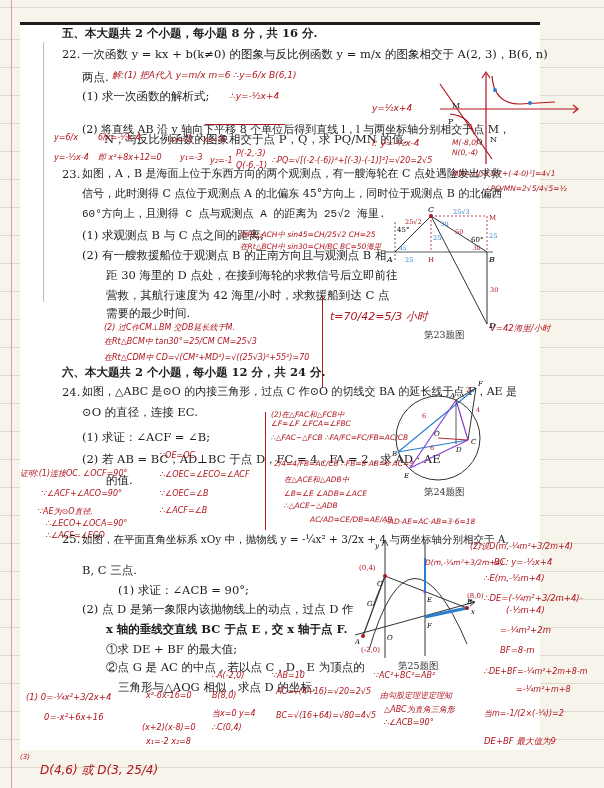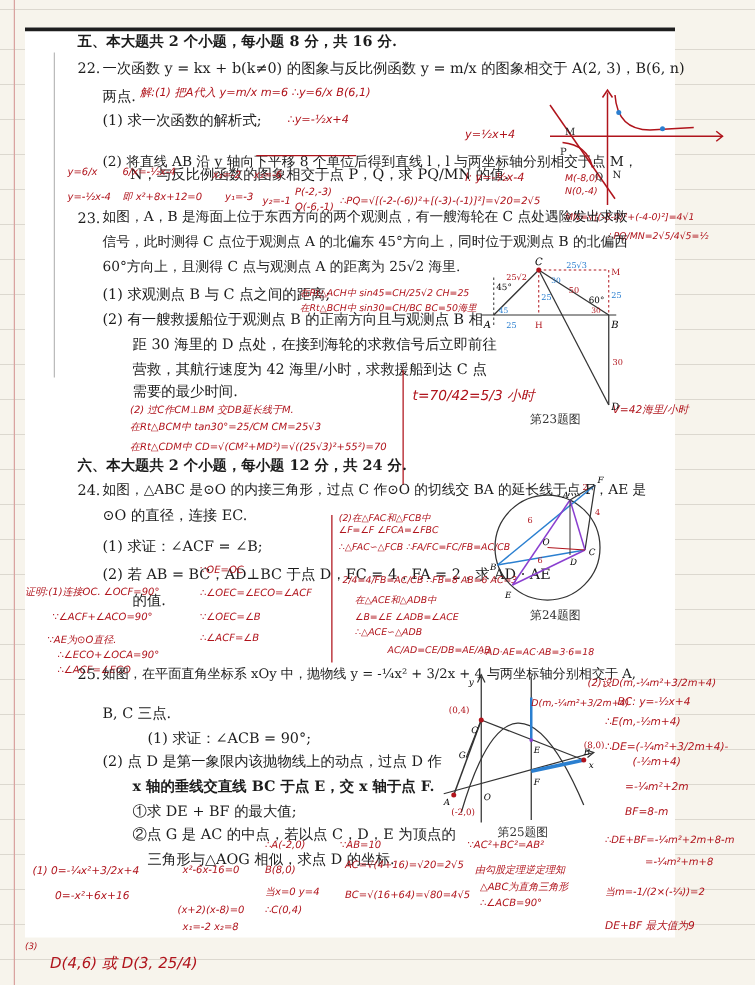--- a/index.html
+++ b/index.html
@@ -72,21 +72,21 @@
 <div class="hw" style="left:210px;top:155px;font-size:8px;">y₂=-1</div>
 <div class="hw" style="left:236px;top:148px;font-size:8px;">P(-2,-3)</div>
 <div class="hw" style="left:236px;top:160px;font-size:8px;">Q(-6,-1)</div>
 <div class="hw" style="left:272px;top:155px;font-size:8px;">∴PQ=√[(-2-(-6))²+[(-3)-(-1)]²]=√20=2√5</div>
 <div class="hw" style="left:452px;top:168px;font-size:7.5px;">MN=√[(-8-0)²+(-4-0)²]=4√1</div>
 <div class="hw" style="left:486px;top:183px;font-size:7.5px;">∴PQ/MN=2√5/4√5=½</div>
 
 <div class="pt" style="left:62px;top:167px;">23.</div>
 <div class="pt" style="left:82px;top:167px;font-size:11px;">如图，A，B 是海面上位于东西方向的两个观测点，有一艘海轮在 C 点处遇险发出求救</div>
 <div class="pt" style="left:82px;top:187px;font-size:11px;">信号，此时测得 C 点位于观测点 A 的北偏东 45°方向上，同时位于观测点 B 的北偏西</div>
-<div class="pt" style="left:82px;top:207px;font-size:11px;">60°方向上，且测得 C 点与观测点 A 的距离为 25√2 海里.</div>
+<div class="pt" style="left:82px;top:207px;font-size:11px;font-family:Liberation Mono, monospace;">60°方向上，且测得 C 点与观测点 A 的距离为 25√2 海里.</div>
 <div class="pt" style="left:82px;top:228px;">(1) 求观测点 B 与 C 点之间的距离;</div>
 <div class="pt" style="left:82px;top:248px;">(2) 有一艘救援船位于观测点 B 的正南方向且与观测点 B 相</div>
 <div class="pt" style="left:106px;top:268px;">距 30 海里的 D 点处，在接到海轮的求救信号后立即前往</div>
 <div class="pt" style="left:106px;top:288px;">营救，其航行速度为 42 海里/小时，求救援船到达 C 点</div>
 <div class="pt" style="left:106px;top:306px;">需要的最少时间.</div>
 
 <div class="hw" style="left:240px;top:229px;font-size:7.5px;">在Rt△ACH中  sin45=CH/25√2   CH=25</div>
 <div class="hw" style="left:240px;top:241px;font-size:7.5px;">在Rt△BCH中  sin30=CH/BC   BC=50海里</div>
 <div class="hw" style="left:104px;top:322px;font-size:8px;">(2) 过C作CM⊥BM 交DB延长线于M.</div>
 <div class="hw" style="left:104px;top:336px;font-size:8px;">在Rt△BCM中  tan30°=25/CM   CM=25√3</div>

